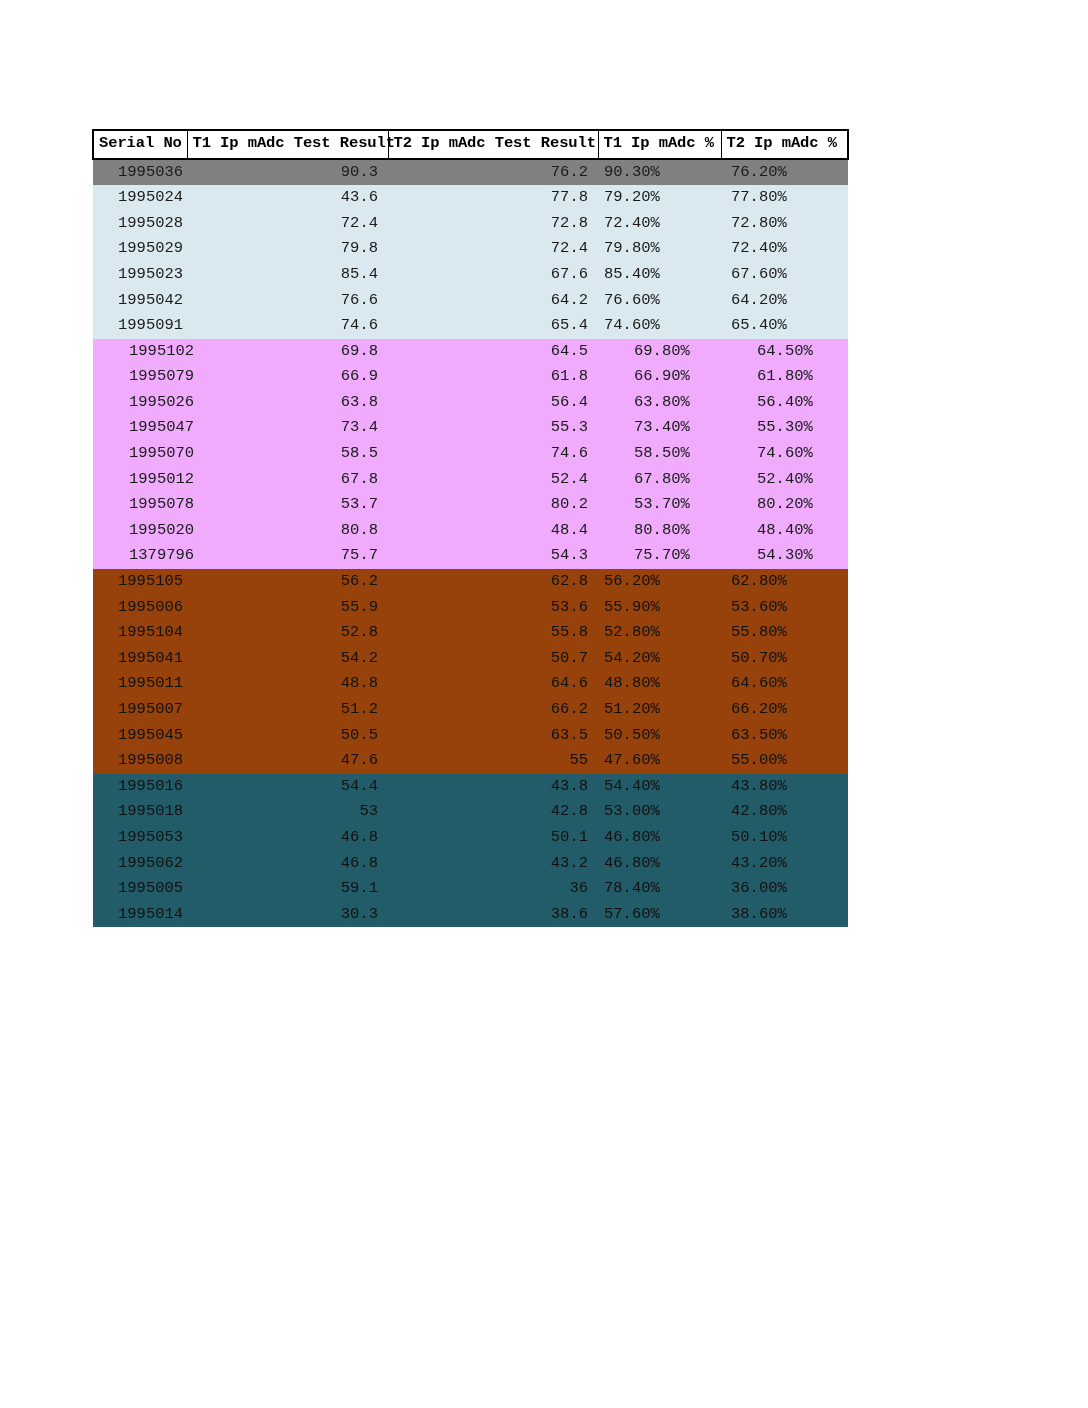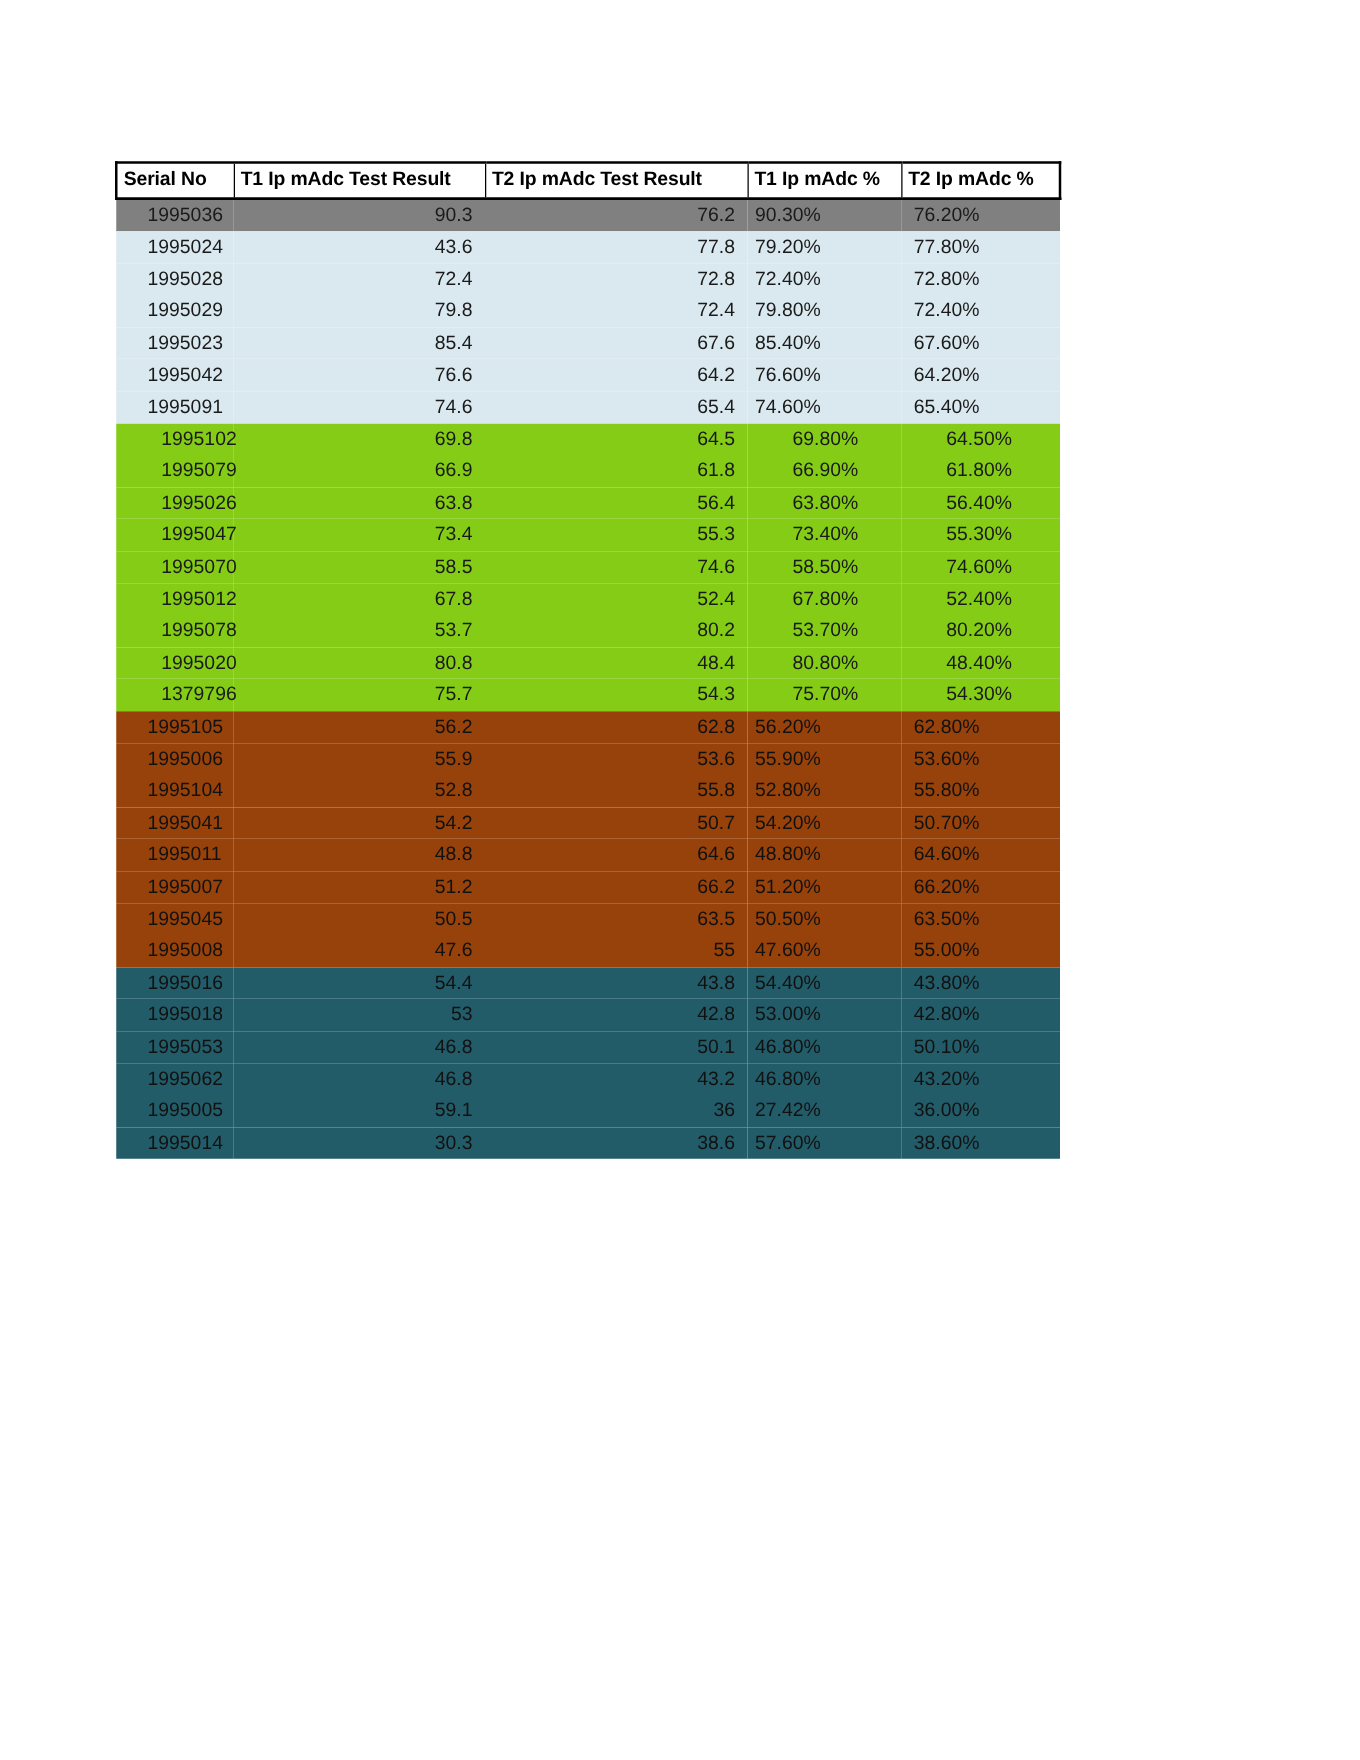--- a/index.html
+++ b/index.html
@@ -13,20 +13,21 @@
     font-family: "Liberation Sans", sans-serif;
     position: relative;
     overflow: hidden;
   }
 
   #table-wrap {
     position: absolute;
     left: 92px;
     top: 129px;
     width: 755px;
+    font-family: Liberation Mono, monospace;
   }
 
   table.data-table {
     border-collapse: collapse;
     table-layout: fixed;
     width: 755px;
   }
 
   
   col.c-serial { width: 94px; }
@@ -65,21 +66,21 @@
   }
 
   td.serial  { text-align: left;  padding-left: 25px; }
   td.numval  { text-align: right; padding-right: 10px; }
   td.pctval  { text-align: left;  padding-left: 6px; }
   td.pctval2 { text-align: left;  padding-left: 10px; }
 
   
   tr.band-gray  td { background: #808080; }
   tr.band-blue  td { background: #dae9f0; }
-  tr.band-peach td { background: #84cc16; padding-left: 36px; }
+  tr.band-peach td { background: #f0abfc; padding-left: 36px; }
   tr.band-brown td { background: #97420a; }
   tr.band-teal  td { background: #235c69; }
 
   tr.band-brown td, tr.band-teal td { color: #111111; }
 </style>
 </head>
 <body>
 
 <div id="table-wrap">
   <table class="data-table">
@@ -293,21 +294,21 @@
           <td class="serial">1995062</td>
           <td class="numval">46.8</td>
           <td class="numval">43.2</td>
           <td class="pctval">46.80%</td>
           <td class="pctval2">43.20%</td>
         </tr>
         <tr class="band-teal">
           <td class="serial">1995005</td>
           <td class="numval">59.1</td>
           <td class="numval">36</td>
-          <td class="pctval">27.42%</td>
+          <td class="pctval">78.40%</td>
           <td class="pctval2">36.00%</td>
         </tr>
         <tr class="band-teal">
           <td class="serial">1995014</td>
           <td class="numval">30.3</td>
           <td class="numval">38.6</td>
           <td class="pctval">57.60%</td>
           <td class="pctval2">38.60%</td>
         </tr>
       </tbody>

